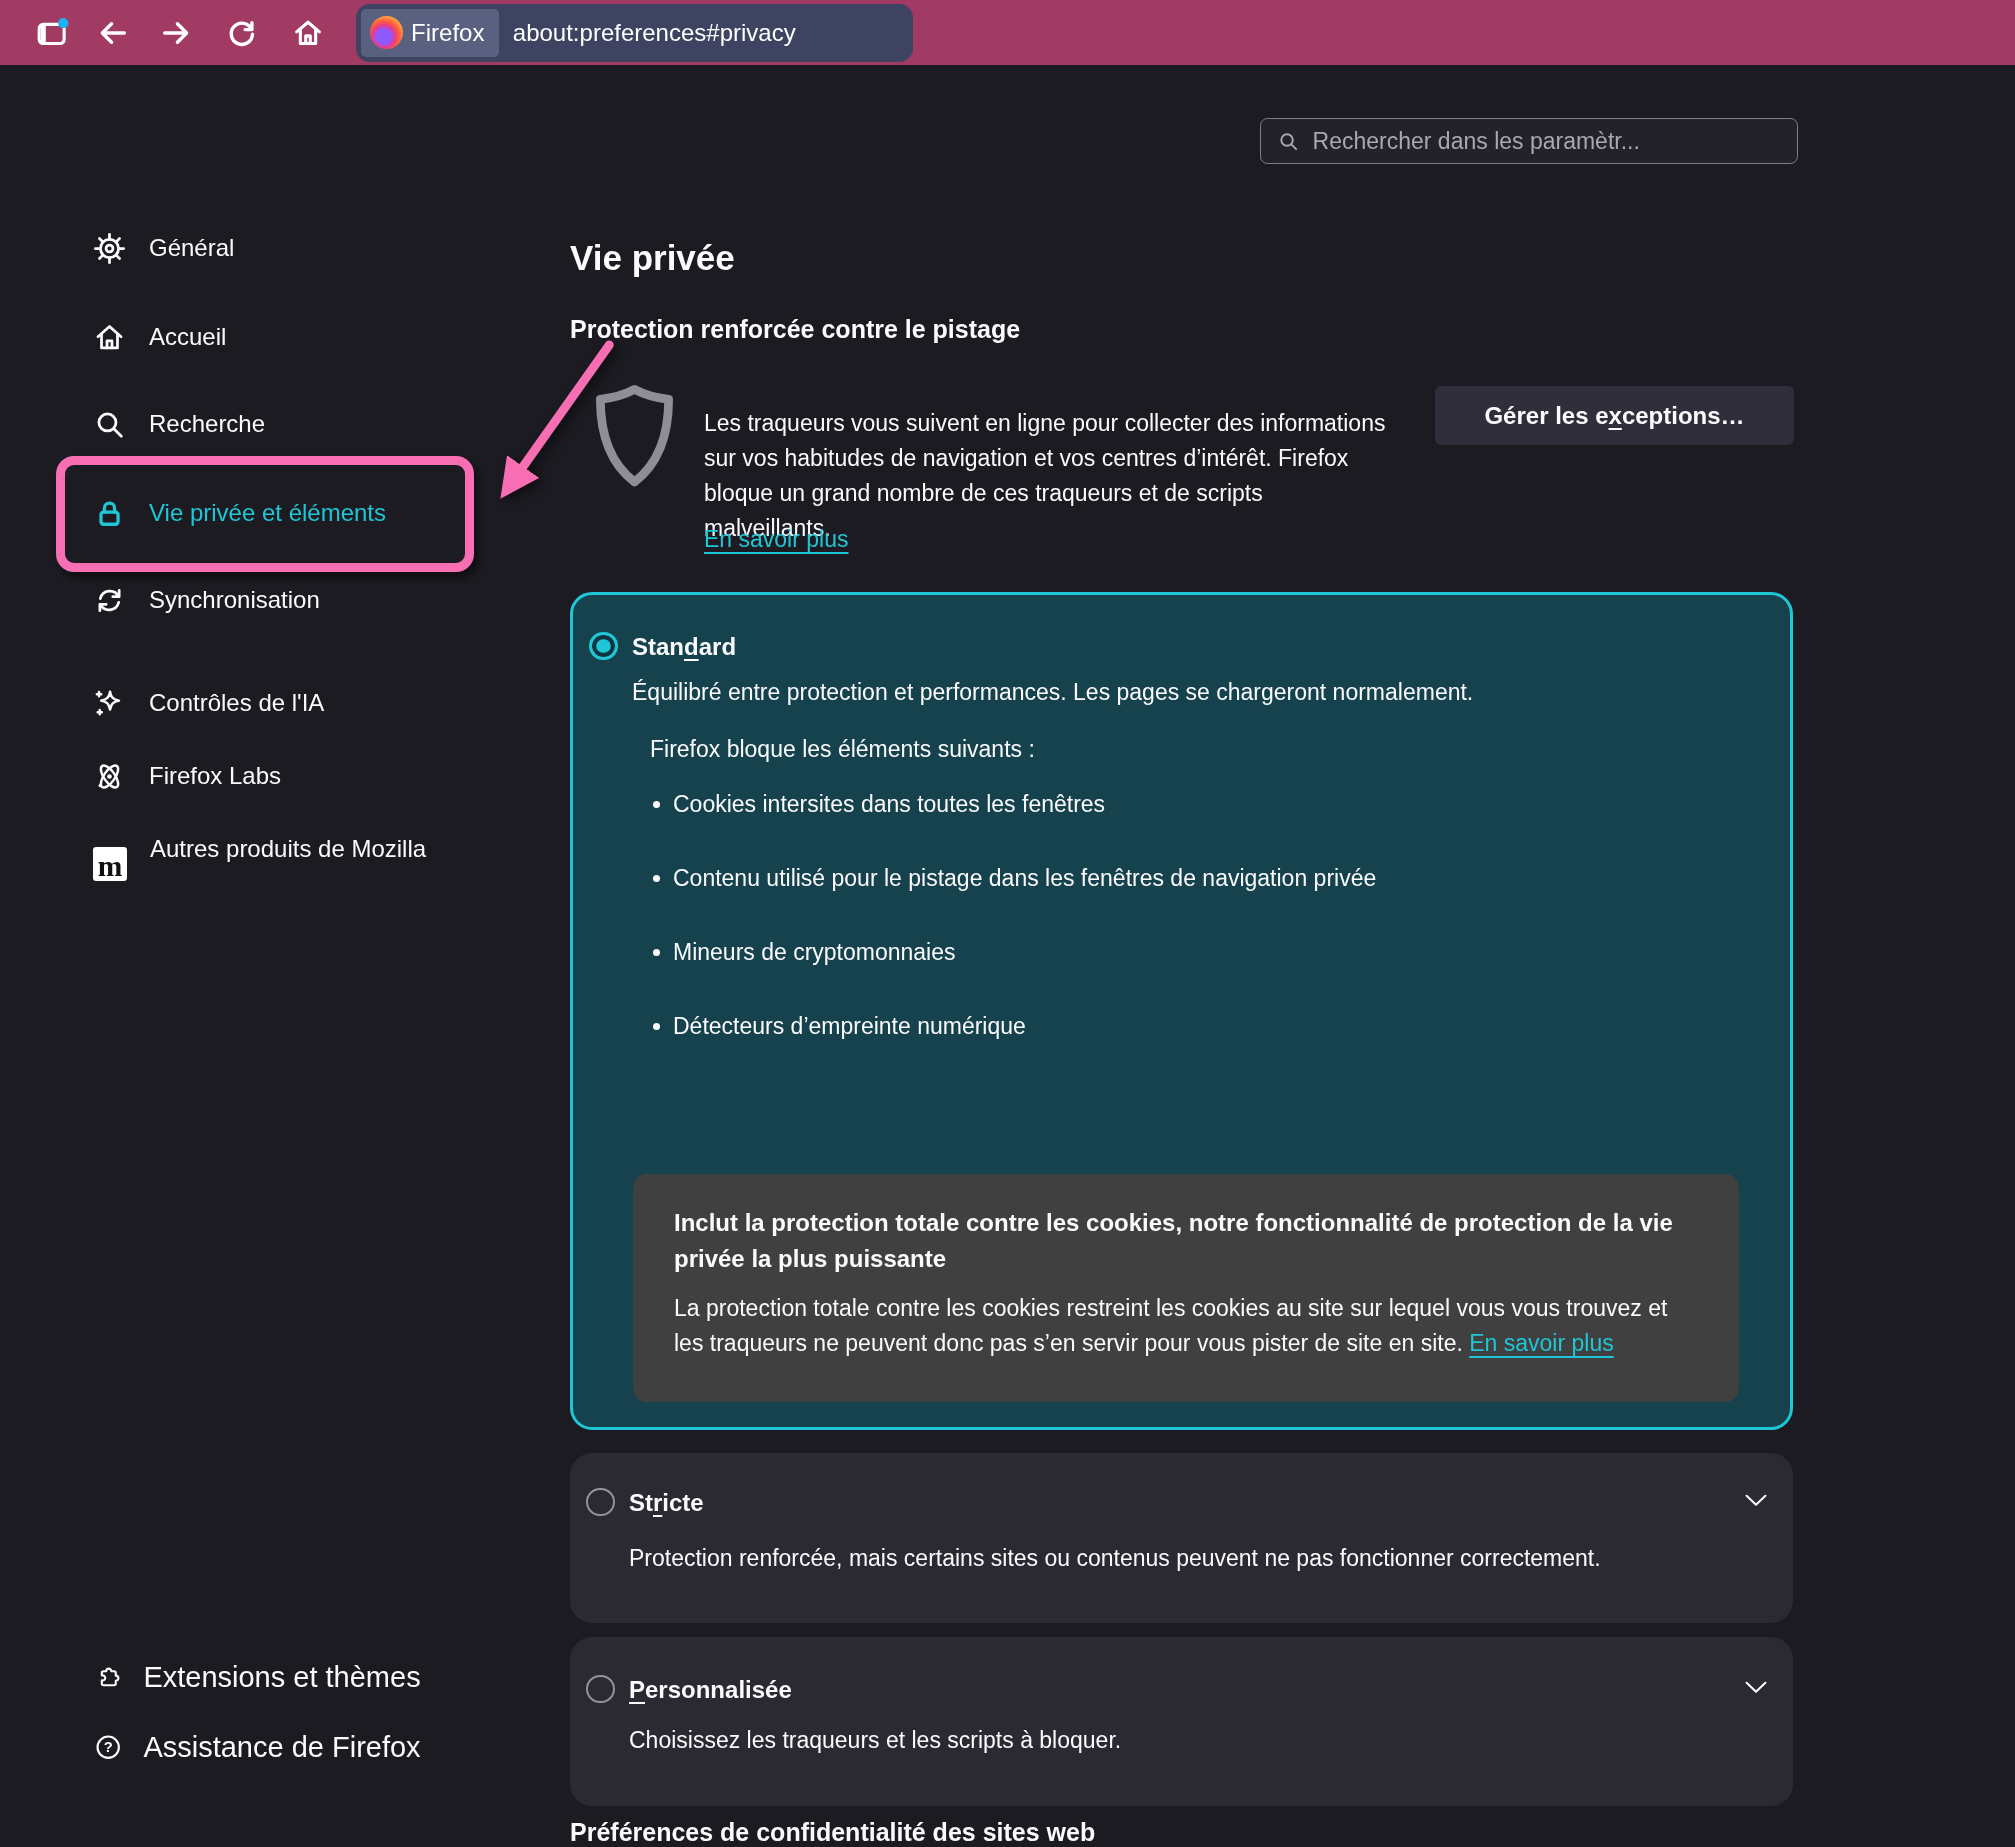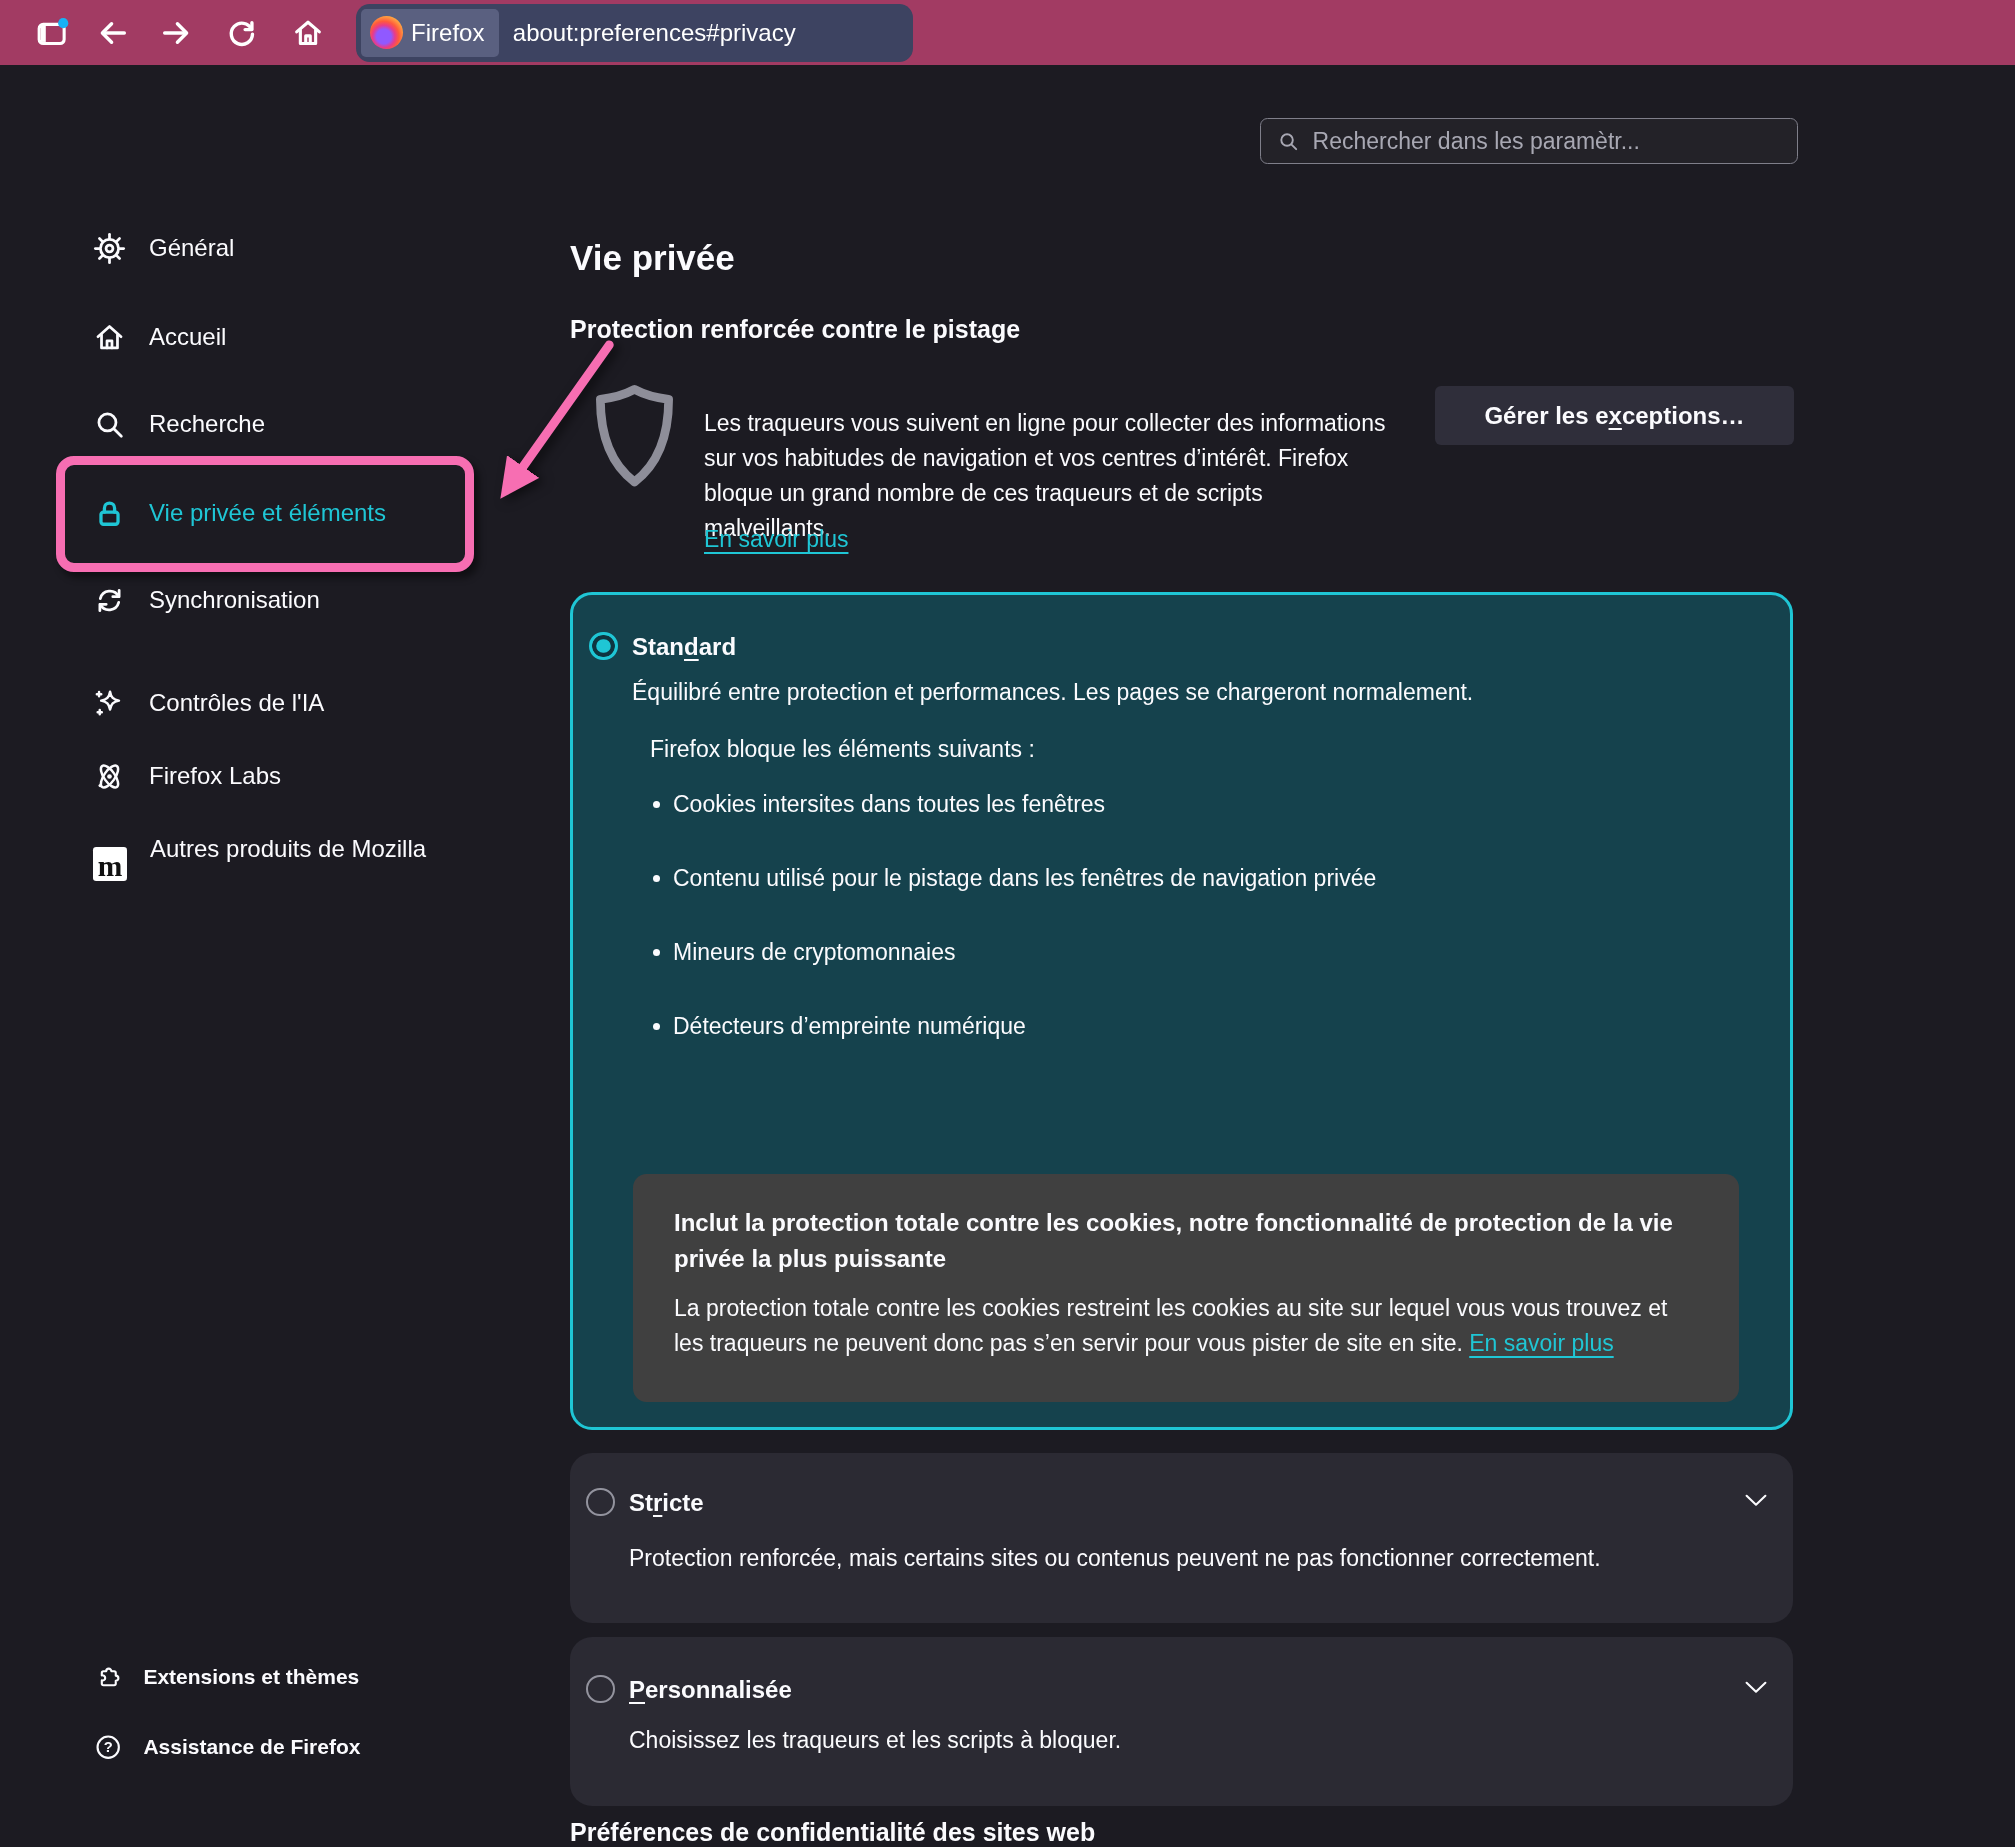--- a/index.html
+++ b/index.html
@@ -25,21 +25,21 @@
   .search{position:absolute;left:1260px;top:118px;width:538px;height:46px;box-sizing:border-box;
     border:1.6px solid #7f7f8a;border-radius:7.4px;background:rgba(255,255,255,0.03);
     display:flex;align-items:center;gap:12.6px;padding:0 16px;}
   .search-ph{font-size:23px;color:#a8a8b3;white-space:nowrap;}
 
   
   .side-item{position:absolute;left:93px;height:32px;display:flex;align-items:center;gap:23px;}
   .side-label{font-size:24px;color:#fbfbfe;white-space:nowrap;}
   .side-label.active{color:#1fc6d5;}
   .side-label.two-line{line-height:39px;white-space:normal;width:295px;}
-  .side-label.small{font-size:21px;font-weight:bold;}
+  .side-label.small{font-size:29px;}
   .moz-badge{width:34px;height:34px;background:#ffffff;border-radius:3.2px;display:flex;align-items:center;justify-content:center;}
   .moz-badge span{font-family:"Liberation Serif", serif;font-weight:700;font-size:29.5px;color:#111;line-height:1;margin-top:5.3px;}
 
   
   .hl-box{position:absolute;left:56px;top:456px;width:418px;height:116px;box-sizing:border-box;
     border:9px solid #f76eb2;border-radius:18px;box-shadow:4.2px 5.3px 7.4px rgba(0,0,0,.45);}
   .arrow-svg{position:absolute;left:463px;top:316px;filter:drop-shadow(5.3px 3.2px 5.3px rgba(0,0,0,.55));}
 
   
   .h1{position:absolute;left:570px;top:238px;font-size:35px;font-weight:700;}

